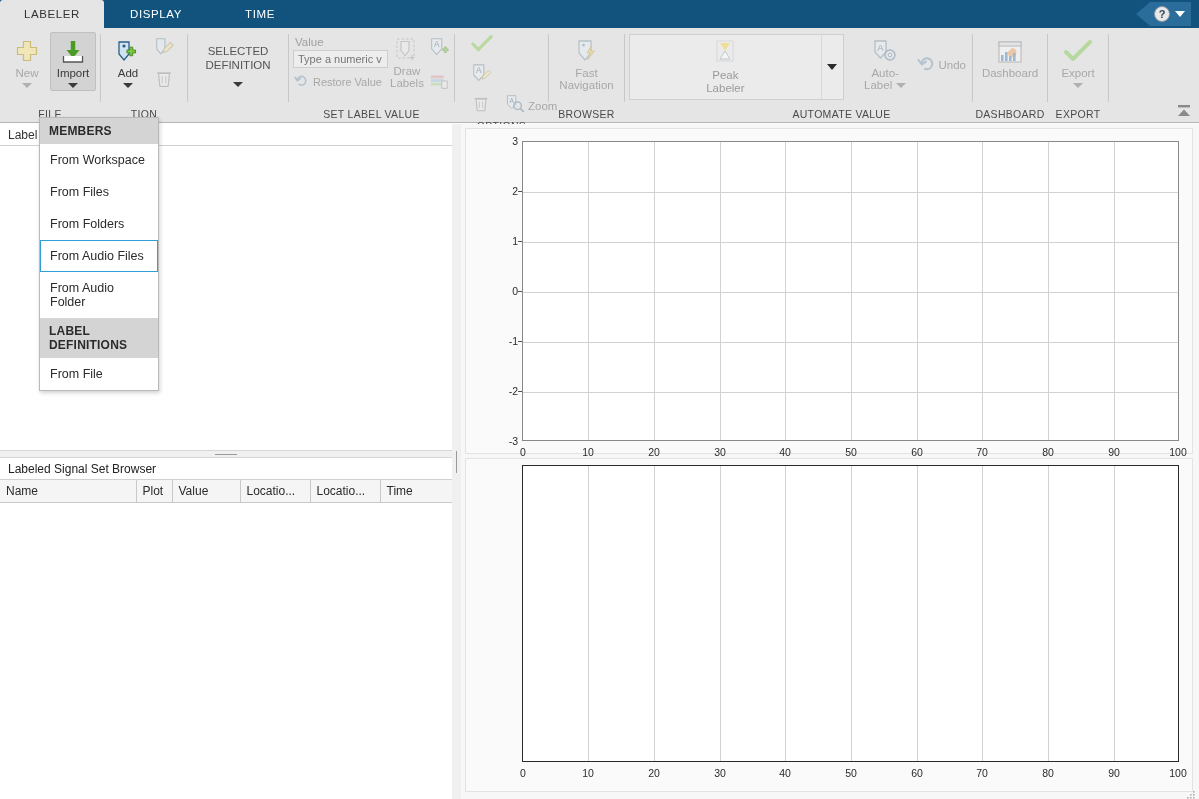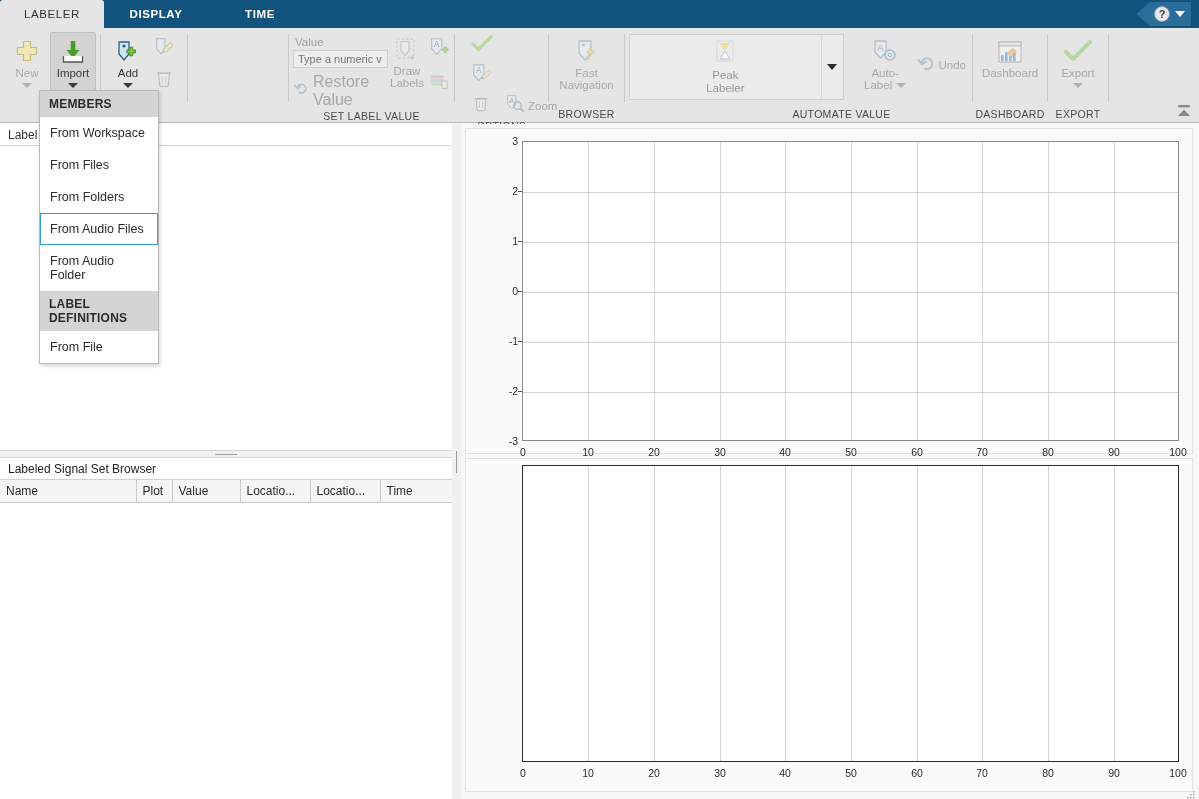--- a/index.html
+++ b/index.html
@@ -13,21 +13,21 @@
 
   
   .tabbar {
     position: absolute; left: 0; top: 0; width: 1199px; height: 28px;
     background: #12537e;
     display: flex; align-items: stretch;
   }
   .tab {
     min-width: 104px; padding: 0 24px;
     display: flex; align-items: center; justify-content: center;
-    font-size: 11.5px; letter-spacing: 0.6px; font-weight: bold;
+    font-size: 11.5px; letter-spacing: 0.6px; font-weight: normal;
     color: #ffffff; cursor: default;
   }
   .tab.active {
     background: #e5e5e5; color: #333333; font-weight: normal;
     border-top-left-radius: 3px; border-top-right-radius: 3px;
   }
   .helpwrap {
     position: absolute; right: 8px; top: 2px;
     display: flex; align-items: center; gap: 5px;
     height: 24px; padding: 0 6px 0 18px;
@@ -82,21 +82,21 @@
 
   
   .slv { display:flex; flex-direction:column; gap:2px; padding-top:4px; }
   .slv .vlabel { font-size: 11.5px; color: #a0a0a0; padding-left:2px; }
   .slv input {
     width: 95px; height: 18px; font-size: 11px; color:#b5b5b5;
     border: 1px solid #cdcdcd; background:#ededed; padding: 0 4px;
     font-family: "Liberation Sans", sans-serif;
   }
   .slv .restore { display:flex; align-items:center; gap:4px; margin-top:3px; }
-  .slv .restore span { font-size: 16px; color:#a8a8a8; }
+  .slv .restore span { font-size: 11px; color:#a8a8a8; }
 
   
   .dimico { opacity: 0.42; }
 
   
   .avbox {
     width: 220px; height: 66px; margin-top: 2px;
     border: 1px solid #cfcfcf; background: #ebebeb;
     display: flex; align-items: stretch;
   }
@@ -108,21 +108,21 @@
     position:absolute; left: 648px; top: 54px;
     background: #6e6e6e; color:#fff; border-radius: 12px;
     padding: 4px 14px; font-size: 12.5px; font-weight: bold;
     white-space: nowrap; z-index: 40;
   }
 
   .collapse-ribbon { position:absolute; right:6px; bottom:2px; width:18px; height:18px; display:flex; align-items:center; justify-content:center; }
 
   
   .menu {
-    position:absolute; left: 39px; top: 90px; width: 120px;
+    position:absolute; left: 39px; top: 117px; width: 120px;
     background:#ffffff; border:1px solid #b9b9b9; z-index: 60;
     box-shadow: 1px 2px 4px rgba(0,0,0,0.18);
   }
   .menu-header {
     background:#d4d4d4; color:#2b2b2b; font-size:12px; font-weight:bold;
     padding: 6px 9px; letter-spacing:0.2px;
   }
   .menu-item {
     font-size: 12.5px; color:#2b2b2b; padding: 8px 9px; cursor:default;
     border: 1px solid transparent;
@@ -253,20 +253,27 @@
             </span>
           </div>
         </div>
       </div>
       <div class="gcap">TION</div>
     </div>
 
     <div class="sep"></div>
 
     <div class="rgroup" style="width:100px;">
+      <div class="gbody" style="justify-content:center;">
+        <div class="seldef">
+          <div class="t">SELECTED</div>
+          <div class="t">DEFINITION</div>
+          <div class="cdown" style="margin-top:10px;"></div>
+        </div>
+      </div>
       <div class="gcap"></div>
     </div>
 
     <div class="sep"></div>
 
     <div class="rgroup" style="width:165px;">
       <div class="gbody">
         <div class="slv">
           <div class="vlabel">Value</div>
           <input type="text" disabled="" placeholder="Type a numeric v" style="">

